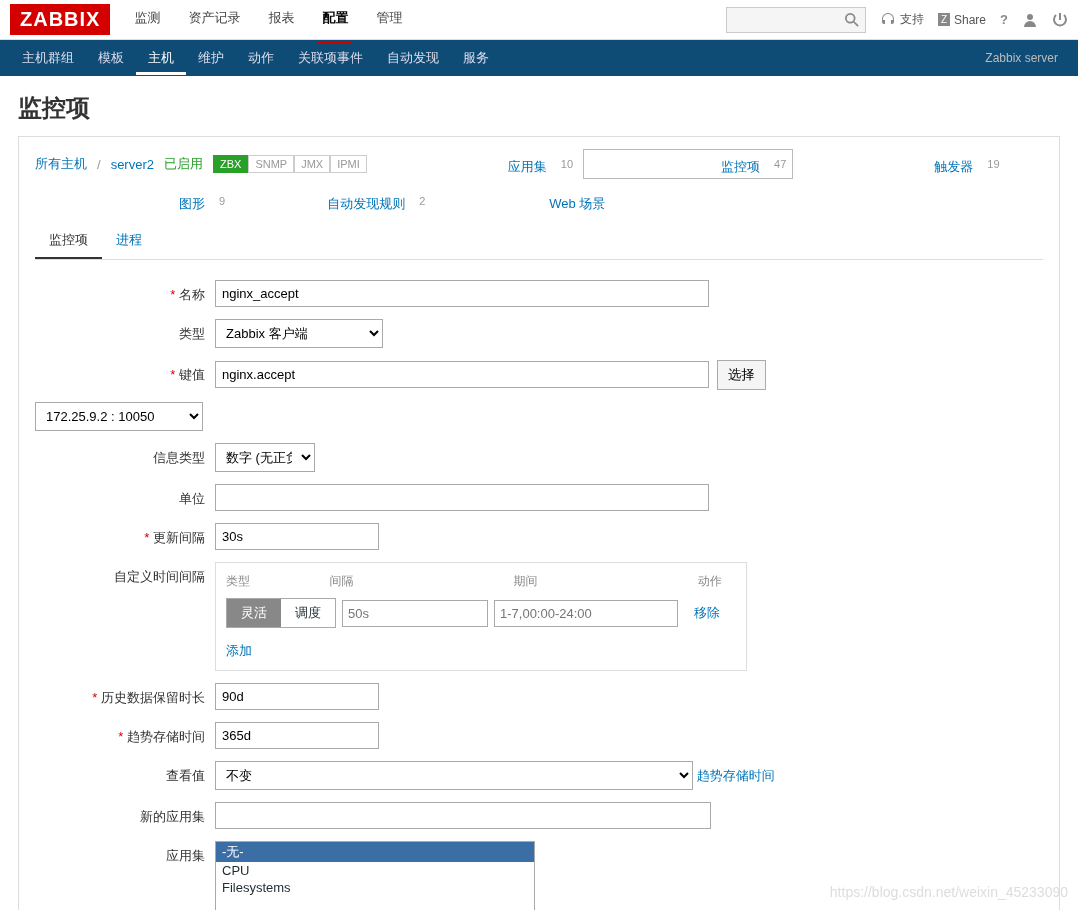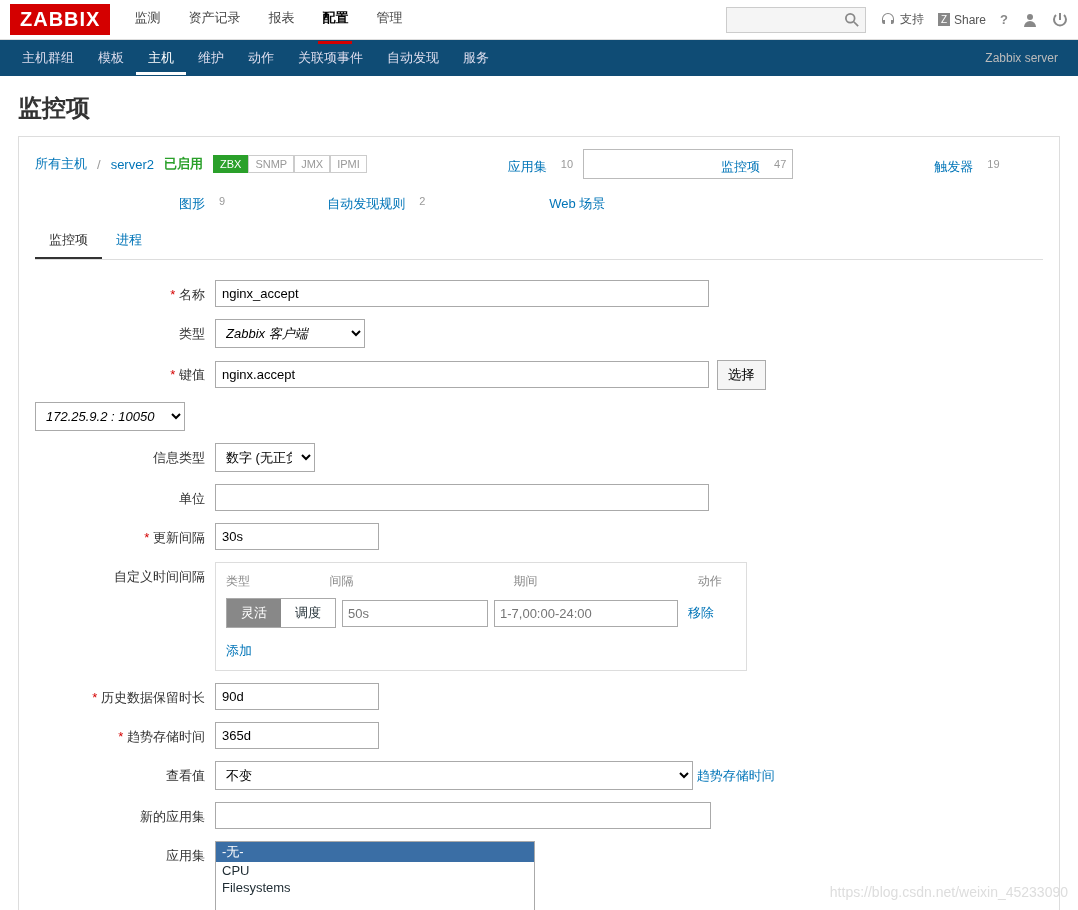--- a/index.html
+++ b/index.html
@@ -15,40 +15,40 @@
 .rtlink { color: #555; font-size: 12px; cursor: pointer; display: flex; align-items: center; gap: 4px; }
 .subnav { background: #0f4c75; color: #fff; display: flex; align-items: center; height: 36px; padding: 0 10px; }
 .subnav-item { color: #dde; padding: 8px 12px; cursor: pointer; font-size: 13px; }
 .subnav-item.active { color: #fff; border-bottom: 3px solid #fff; padding-bottom: 5px; }
 .subnav-rt { margin-left: auto; color: #bbb; font-size: 12px; padding-right: 10px; }
 .page-title { font-size: 24px; color: #333; padding: 16px 18px 12px; }
 .panel { border: 1px solid #ddd; margin: 0 18px; padding: 12px 16px 0; }
 .crumbs { display: flex; align-items: center; gap: 10px; font-size: 13px; margin-bottom: 10px; flex-wrap: wrap; }
 .crumbs a { color: #0275b8; text-decoration: none; cursor: pointer; }
 .sep { color: #999; }
-.enabled { color: #2aa02a; font-weight: bold; }
+.enabled { color: #2aa02a; }
 .badges { display: flex; }
 .badge { font-size: 11px; padding: 2px 6px; border: 1px solid #ccc; color: #999; }
 .badge.on { background: #2aa02a; color: #fff; border-color: #2aa02a; }
 .tabcount { display: flex; align-items: center; gap: 4px; }
 .tabcount .lbl { color: #0275b8; cursor: pointer; }
 .tabcount .cnt { color: #999; font-size: 11px; }
 .tabcount.active { border: 1px solid #bbb; padding: 2px 6px; }
 .tabcount.active .lbl { color: #0275b8; }
 .tabs { display: flex; border-bottom: 1px solid #ddd; margin-top: 6px; }
 .tab { padding: 8px 14px; color: #0275b8; cursor: pointer; border-bottom: 2px solid transparent; }
 .tab.active { color: #333; border-bottom: 2px solid #333; }
 .form { padding: 20px 0; }
 .row { display: flex; align-items: flex-start; margin-bottom: 12px; }
 .lbl { width: 180px; text-align: right; padding-right: 10px; padding-top: 6px; color: #333; }
 .req::before { content: "* "; color: #d40000; }
 .ctl input[type=text], .ctl select { border: 1px solid #aaa; padding: 5px 6px; font-size: 13px; background: #fff; }
 .w490 { width: 494px; }
 .w160 { width: 164px; }
-.w140 { width: 150px; font-style: italic; }
+.w140 { width: 168px; }
 .w90 { width: 100px; }
 .w470 { width: 478px; }
 .btn { border: 1px solid #aaa; background: #f5f5f5; padding: 5px 10px; cursor: pointer; margin-left: 8px; }
 .inthdr { display: flex; gap: 0; margin-bottom: 8px; color: #888; font-size: 12px; }
 .inthdr > div:nth-child(1) { width: 108px; }
 .inthdr > div:nth-child(2) { width: 192px; }
 .inthdr > div:nth-child(3) { width: 192px; }
 .inthdr > div:nth-child(4) { width: 40px; }
 .introw { display: flex; align-items: center; }
 .seg { display: flex; border: 1px solid #aaa; }
@@ -196,21 +196,21 @@
         <div>期间</div>
         <div>动作</div>
       </div>
       <div class="introw">
         <div class="seg">
           <div class="on">灵活</div>
           <div>调度</div>
         </div>
         <input type="text" class="ph" style="width: 146px; margin-left: 6px; border: 1px solid rgb(170, 170, 170); padding: 5px;" placeholder="50s">
         <input type="text" class="ph" style="width: 184px; margin-left: 6px; border: 1px solid rgb(170, 170, 170); padding: 5px;" placeholder="1-7,00:00-24:00">
-        <span class="link" style="margin-left:10px">移除</span>
+        <span class="link" style="margin-left:16px">移除</span>
       </div>
       <div class="link" style="margin-top:14px">添加</div>
     </div>
       </div>
     <div class="row">
         <div class="lbl req">历史数据保留时长</div>
         <div class="ctl"><input type="text" class="w160" value="90d" style=""></div>
       </div>
     <div class="row">
         <div class="lbl req">趋势存储时间</div>

